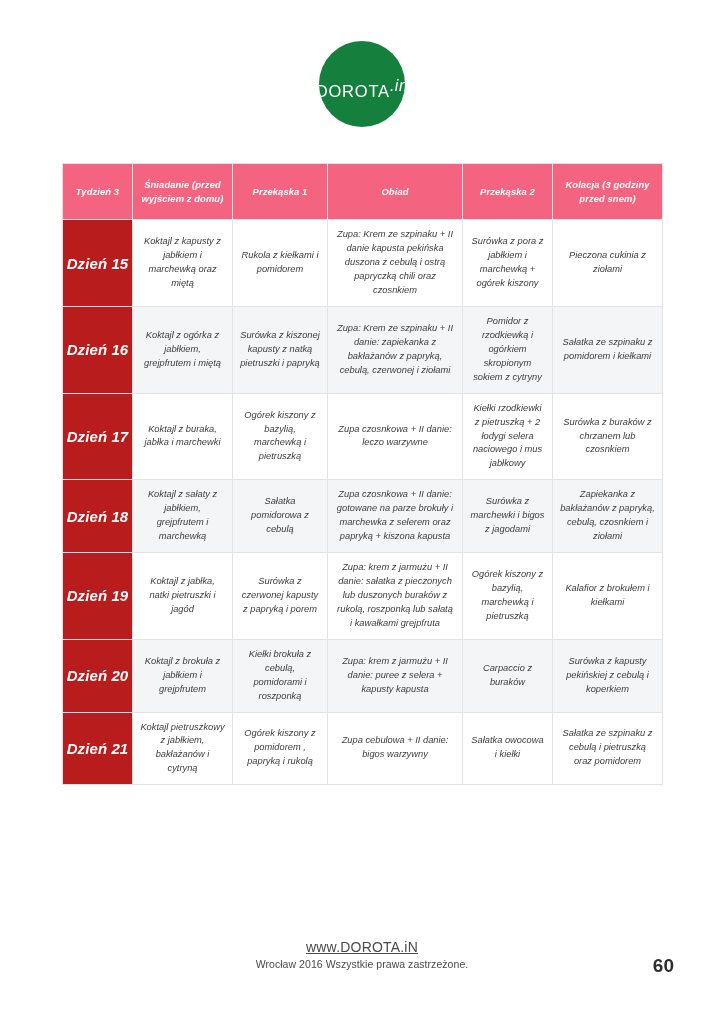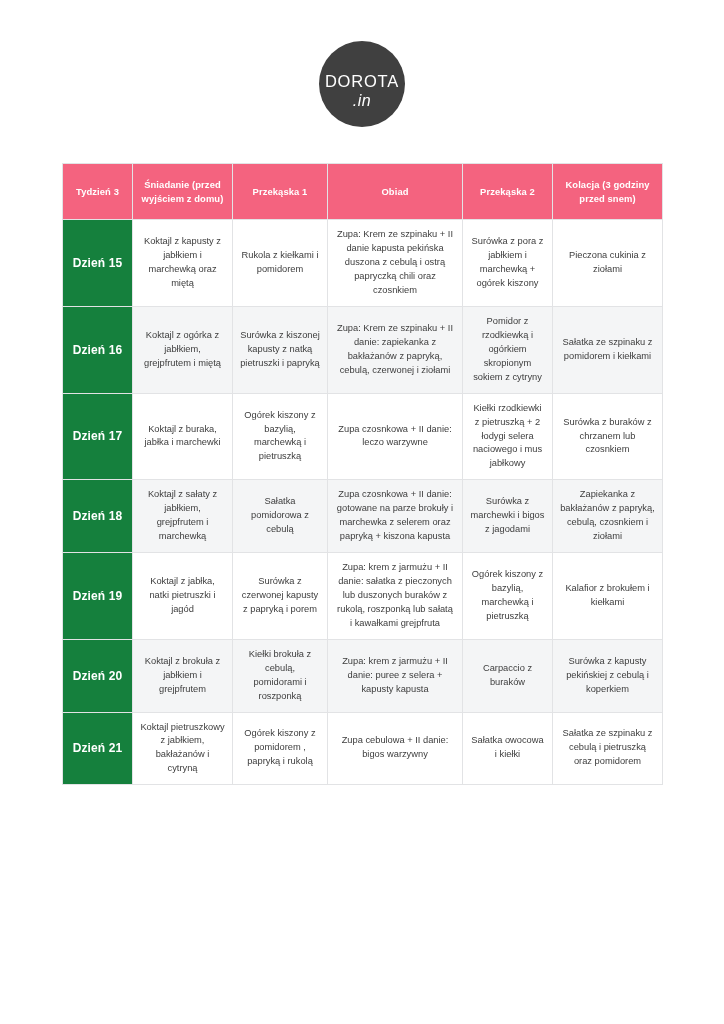--- a/index.html
+++ b/index.html
@@ -30,23 +30,23 @@
     width: 86px;
     height: 86px;
     display: flex;
     align-items: center;
     justify-content: center;
   }
   .logo-circle {
     width: 86px;
     height: 86px;
     border-radius: 50%;
-    background: #404040;
+    background: #15803d;
     display: flex;
-    flex-direction: column;
+    flex-direction: row;
     align-items: center;
     justify-content: center;
     position: relative;
   }
   .logo-top {
     color: #ffffff;
     font-family: "Liberation Sans", sans-serif;
     font-size: 16.5px;
     letter-spacing: 0.8px;
     font-weight: 400;
@@ -60,20 +60,21 @@
     font-size: 16px;
     line-height: 1;
     margin-top: 3px;
     letter-spacing: 0.5px;
   }
 
   
   .table-wrap {
     margin-top: 36px;
     width: 600px;
+    font-style: italic;
   }
   table.plan {
     width: 600px;
     border-collapse: collapse;
     table-layout: fixed;
   }
   table.plan th, table.plan td {
     border: 1px solid #e2e3e5;
     vertical-align: middle;
     text-align: center;
@@ -92,23 +93,23 @@
 
   
   col.c-day   { width: 70px; }
   col.c-break { width: 100px; }
   col.c-sn1   { width: 95px; }
   col.c-obiad { width: 135px; }
   col.c-sn2   { width: 90px; }
   col.c-kol   { width: 110px; }
 
   td.day-cell {
-    background: #15803d;
-    color: #ffffff;
-    font-size: 12px;
+    background: #b91c1c;
+    color: #ffffff;
+    font-size: 15px;
     font-weight: 700;
     letter-spacing: 0.1px;
     border-color: #F9AEBE;
   }
 
   td.meal {
     font-size: 9.3px;
     line-height: 1.5;
     padding: 8px 7px;
     color: #3d3d3d;
@@ -241,14 +242,21 @@
           <td class="meal">Koktajl pietruszkowy z jabłkiem, bakłażanów i cytryną</td>
           <td class="meal">Ogórek kiszony z pomidorem , papryką i rukolą</td>
           <td class="meal">Zupa cebulowa + II danie: bigos warzywny</td>
           <td class="meal">Sałatka owocowa i kiełki</td>
           <td class="meal">Sałatka ze szpinaku z cebulą i pietruszką oraz pomidorem</td>
         </tr>
       </tbody>
     </table>
   </div>
 
+  <div class="footer">
+    <div class="footer-center">
+      <a class="footer-url" href="#">www.DOROTA.iN</a>
+      <span class="footer-rights">Wrocław 2016 Wszystkie prawa zastrzeżone.</span>
+    </div>
+    <span class="page-number">60</span>
+  </div>
 
 </div>
 
 </body></html>

